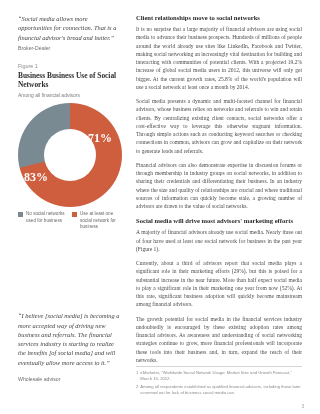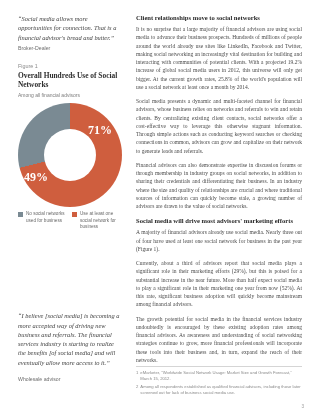--- a/index.html
+++ b/index.html
@@ -97,21 +97,21 @@
   }
   .donut-label {
     position: absolute;
     font-size: 12px;
     font-weight: bold;
     font-family: "Liberation Serif", serif;
   }
   .label-71 {
     color: #ffffff;
     right: 10px;
-    top: 20px;
+    top: 28px;
   }
   .label-29 {
     color: #ffffff;
     left: 6px;
     bottom: 22px;
   }
   .legend {
     display: flex;
     gap: 6px;
     margin-top: 2px;
@@ -211,28 +211,28 @@
 <body>
 
 <div class="page">
   <div class="columns">
 
     <div class="col-left">
       <div class="pullquote">“Social media allows more opportunities for connection. That is a financial advisor's bread and butter.”</div>
       <div class="attrib">Broker-Dealer</div>
 
       <div class="figure-label">Figure 1</div>
-      <div class="figure-title">Overall Hundreds Use of Social Networks</div>
+      <div class="figure-title">Business Business Use of Social Networks</div>
       <div class="figure-sub">Among all financial advisors</div>
 
       <div class="donut-wrap">
         <div class="donut" id="donut-ring" style="background: conic-gradient(rgb(207, 94, 62) 0deg, rgb(207, 94, 62) 255.6deg, rgb(122, 138, 147) 255.6deg, rgb(122, 138, 147) 360deg);"></div>
         <div class="donut-hole"></div>
         <div class="donut-label label-71">71%</div>
-        <div class="donut-label label-29">49%</div>
+        <div class="donut-label label-29">83%</div>
       </div>
 
       <div class="legend">
         <div class="legend-item">
           <span class="swatch" id="sw0" style="background: rgb(122, 138, 147);"></span>
           <span class="legend-text">No social networks used for business</span>
         </div>
         <div class="legend-item">
           <span class="swatch" id="sw1" style="background: rgb(207, 94, 62);"></span>
           <span class="legend-text">Use at least one social network for business</span>

